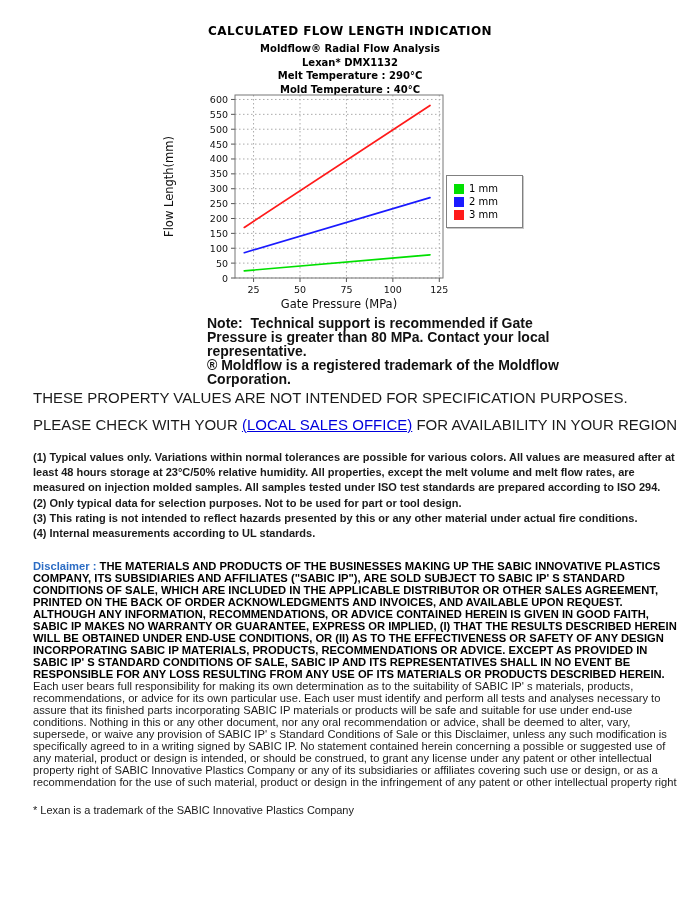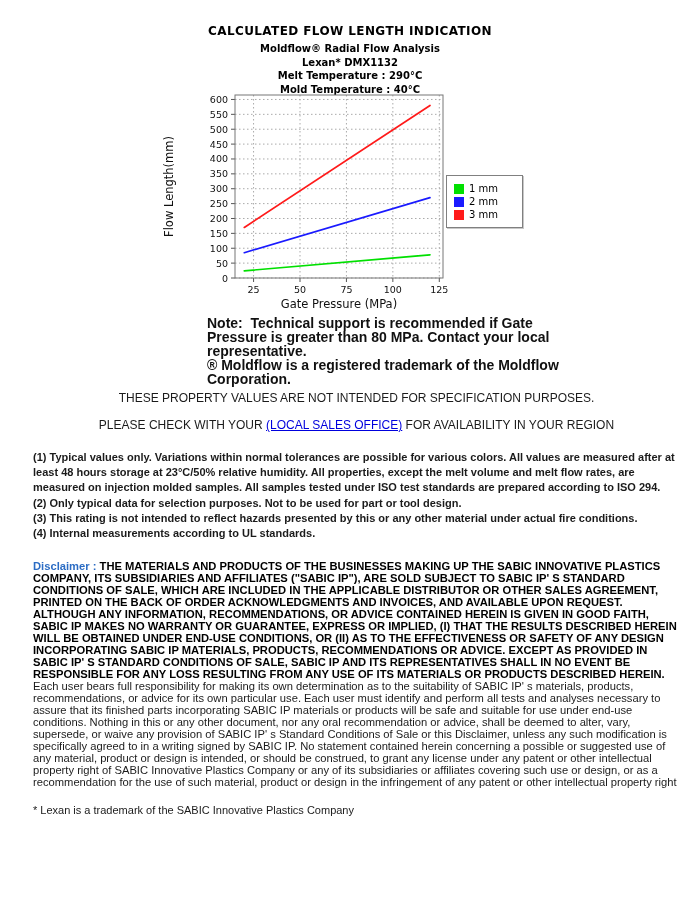--- a/index.html
+++ b/index.html
@@ -16,21 +16,21 @@
   .legend { position:absolute; left:446px; top:175px; background:#fff; border:1px solid #808080;
             box-shadow:1px 1px 0 #c8c8c8; padding:5px 24px 5px 7px; }
   .legend-item { display:flex; align-items:center; margin:2px 0; font-size:10px; color:#000; white-space:nowrap; }
   .swatch { display:inline-block; width:10px; height:10px; margin-right:5px; }
   .chart-note { position:absolute; left:207px; top:316px; width:300px;
                 font-family:"Liberation Sans", sans-serif; font-weight:bold;
                 font-size:14px; line-height:14px; color:#111; }
   .chart-note div { white-space:nowrap; }
 
   
-  .statement { margin:5px 20px 0 33px; font-size:12px; line-height:14px;text-align:center; }
+  .statement { margin:5px 20px 0 33px; font-size:15px; line-height:14px; }
   .statement.second { margin-top:13px; }
   a.link { color:#0000dd; text-decoration:underline; cursor:pointer; }
   .notes { margin:18px 19px 0 33px; font-size:11px; line-height:15.2px;font-weight:bold; }
   .disclaimer { margin:19px 19px 0 33px; font-size:11.2px; line-height:12px; text-align:left; }
   .d-label { color:#2b6cc4; font-weight:bold; }
   .d-bold  { font-weight:bold; color:#000; }
   .footnote { margin:16px 20px 0 33px; font-size:11px; }
 </style>
 </head>
 <body>

